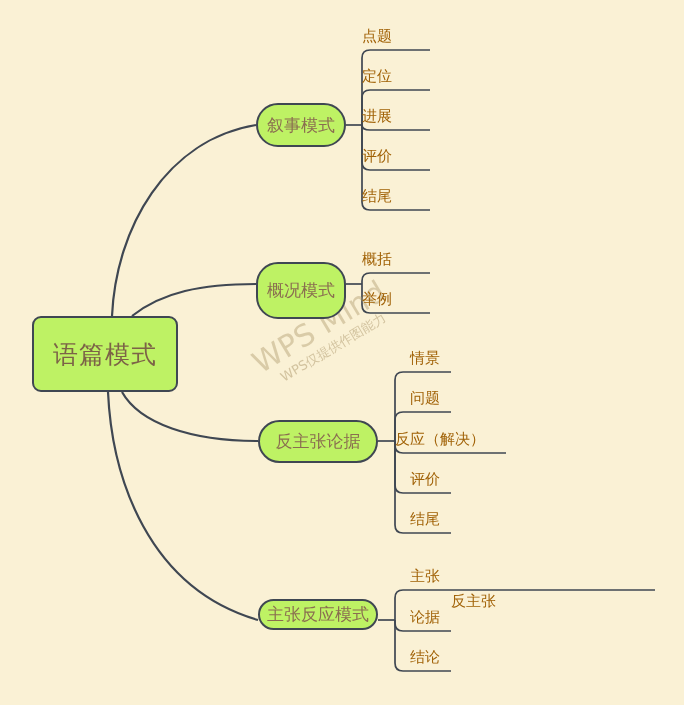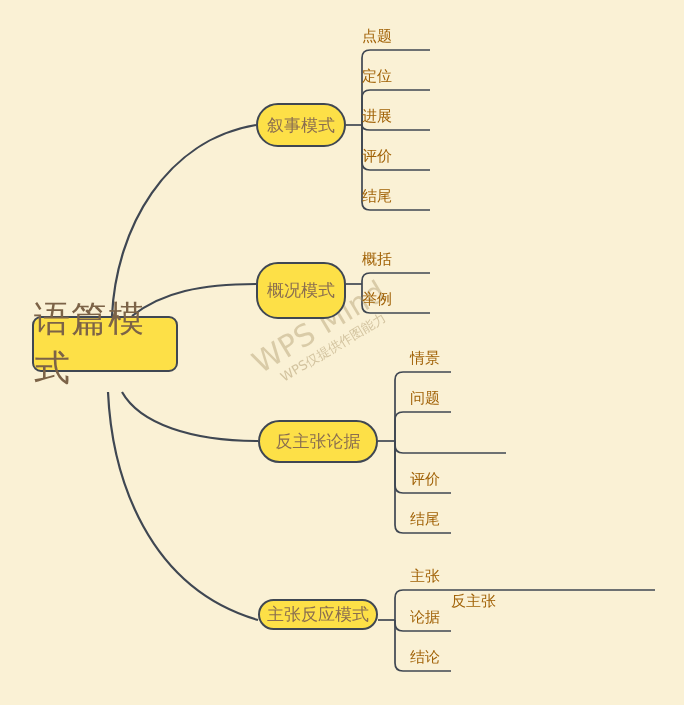--- a/index.html
+++ b/index.html
@@ -9,30 +9,30 @@
     background:#faf1d5;
     font-family:"DejaVu Sans",sans-serif;
     overflow:hidden;
   }
   .wires{position:absolute;left:0;top:0;width:684px;height:705px;}
   .wires path{fill:none;stroke:#3f4752;}
   .wires .trunk{stroke-width:2.2px;}
   .wires .twig{stroke-width:1.7px;}
   .node{
     position:absolute;
-    background:#fde047;
+    background:#bef264;
     border:2px solid #3f4752;
     box-sizing:border-box;
     display:flex;align-items:center;justify-content:center;
     cursor:default;
   }
   .root{
-    left:32px;top:316px;width:146px;height:56px;
+    left:32px;top:316px;width:146px;height:76px;
     border-radius:9px;
-    font-size:36px;color:#7c6347;letter-spacing:1px;
+    font-size:25px;color:#7c6347;letter-spacing:1px;
   }
   .pill{
     border-radius:22px;
     font-size:17px;color:#8a6e50;
   }
   .pill.b0{left:256px;top:103px;width:90px;height:44px;}
   .pill.b1{left:256px;top:262px;width:90px;height:57px;}
   .pill.b2{left:258px;top:420px;width:120px;height:43px;}
   .pill.b3{left:258px;top:599px;width:120px;height:31px;}
   .leaf{
@@ -103,20 +103,21 @@
   <div class="leaf colA" style="top:65px">定位</div>
   <div class="leaf colA" style="top:105px">进展</div>
   <div class="leaf colA" style="top:145px">评价</div>
   <div class="leaf colA" style="top:185px">结尾</div>
 
   <div class="leaf colA" style="top:248px">概括</div>
   <div class="leaf colA" style="top:288px">举例</div>
 
   <div class="leaf colB" style="top:347px">情景</div>
   <div class="leaf colB" style="top:387px">问题</div>
+  <div class="leaf" style="left:395px;width:111px;top:428px">反应（解决）</div>
   <div class="leaf colB" style="top:468px">评价</div>
   <div class="leaf colB" style="top:508px">结尾</div>
 
   <div class="leaf colB" style="top:565px">主张</div>
   <div class="leaf" style="left:451px;width:90px;top:590px">反主张</div>
   <div class="leaf colB" style="top:606px">论据</div>
   <div class="leaf colB" style="top:646px">结论</div>
 
 </div>
 

